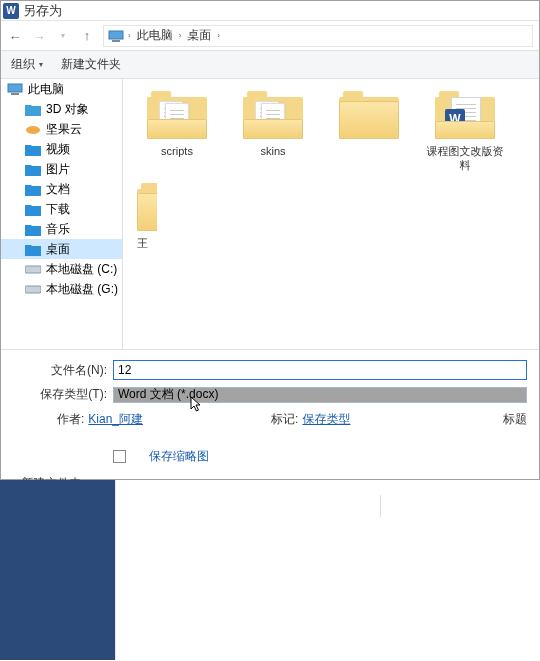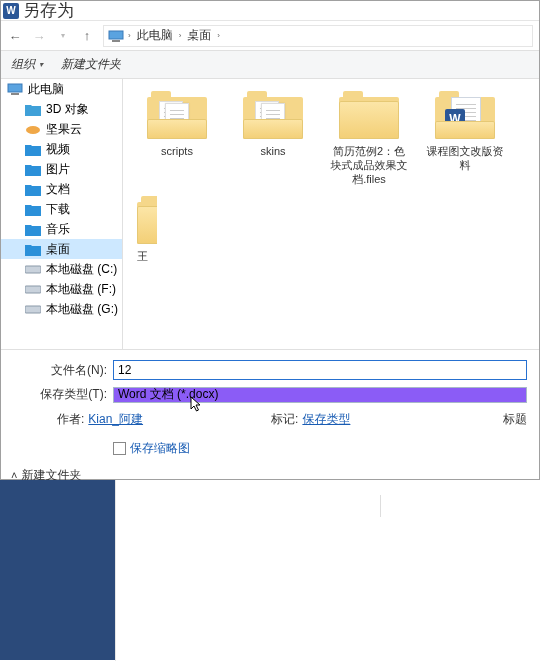--- a/index.html
+++ b/index.html
@@ -1,28 +1,28 @@
 <!DOCTYPE html>
 <html><head>
 <meta charset="utf-8">
 <style>
   * { box-sizing: border-box; margin: 0; padding: 0; font-family: "Segoe UI", "Microsoft YaHei", sans-serif; }
   body { width: 540px; height: 661px; background: #fff; overflow: hidden; position: relative; }
   .dialog { width: 540px; height: 480px; border: 1px solid #a0a0a0; background: #fff; position: absolute; top: 0; left: 0; }
   .titlebar { height: 20px; background: #fff; display: flex; align-items: center; padding: 0 2px; border-bottom: 1px solid #e5e5e5; }
   .word-icon { width: 16px; height: 16px; background: #2b5797; color: #fff; font-size: 10px; font-weight: bold; display: flex; align-items: center; justify-content: center; border-radius: 2px; margin-right: 4px;}
-  .title-text { font-size: 17px; color: #333; text-align: right; }
+  .title-text { font-size: 13px; color: #333; text-align: right; }
   .navbar { height: 30px; display: flex; align-items: center; padding: 0 6px; border-bottom: 1px solid #e0e0e0; gap: 8px;}
   .nav-arrow { width: 16px; height: 16px; display: flex; align-items: center; justify-content: center; color: #555; font-size: 13px; cursor: default; }
   .nav-arrow.disabled { color: #bbb; }
   .breadcrumb { display: flex; align-items: center; gap: 4px; font-size: 12px; color: #333; flex: 1; border: 1px solid #e5e5e5; height: 22px; padding: 0 4px; }
   .bc-item { padding: 0 2px; }
   .bc-chev { color: #666; font-size: 8px; }
   .toolbar { height: 28px; background: #f5f6f7; border-bottom: 1px solid #e0e0e0; display: flex; align-items: center; padding: 0 10px; gap: 18px; font-size: 12px; color: #333;}
-  .tb-item { display: flex; align-items: center; cursor: default; font-style: italic; }
+  .tb-item { display: flex; align-items: center; cursor: default; }
   .tb-drop::after { content: "▾"; font-size: 8px; margin-left: 4px; color: #555; }
   .body-split { display: flex; height: 270px; }
   .sidebar { width: 122px; border-right: 1px solid #e0e0e0; overflow-y: auto; font-size: 12px; background: #fff; position: relative;}
   .sidebar::-webkit-scrollbar { width: 10px; }
   .sidebar::-webkit-scrollbar-thumb { background: #c0c0c0; }
   .tree-item { display: flex; align-items: center; height: 20px; padding-left: 6px; gap: 5px; cursor: default; }
   .tree-item.sub { padding-left: 24px; }
   .tree-item.selected { background: #cde8ff; }
   .ticon { width: 16px; height: 14px; display: inline-flex; align-items: center; justify-content: center; font-size: 11px;}
   .content { flex: 1; padding: 8px 6px 0 14px; overflow: hidden; }
@@ -36,25 +36,25 @@
   .paper.paper2{ left:18px; bottom:4px; box-shadow: 0 0 2px rgba(0,0,0,.1);}
   .lines::before { content:""; position:absolute; top:6px; left:4px; right:4px; height:1px; background:#ccc; box-shadow: 0 4px 0 #ccc, 0 8px 0 #ccc, 0 12px 0 #ccc, 0 16px 0 #ccc;}
   .word-file { position:absolute; bottom:6px; left:16px; width:30px; height:36px; background:#fff; border:1px solid #cfd6e0; }
   .word-badge{ position:absolute; bottom:10px; left:10px; width:20px; height:20px; background:#2b5797; color:#fff; font-weight:bold; font-size:12px; display:flex;align-items:center;justify-content:center; border-radius:2px;}
   .form-area { padding: 10px 12px 4px 12px; font-size: 12px; color: #333; border-top:1px solid #e0e0e0;}
   .form-row { display: flex; align-items: center; margin-bottom: 6px; }
   .form-label { text-align: right; padding-right: 6px; white-space: nowrap; }
   .label-col { width: 100px; }
   .form-input { flex: 1; border: 1px solid #7a9fe0; height: 20px; font-size: 12px; padding: 0 4px; }
   .form-input.filename { border-color:#2670d0; }
-  .form-select { flex: 1; border: 1px solid #a8b8c8; height: 16px; font-size: 12px; padding: 0 4px; background:#8b5cf6;}
+  .form-select { flex: 1; border: 1px solid #a8b8c8; height: 16px; font-size: 12px; padding: 0 4px; background:#a3a3a3;}
   .meta-row { display:flex; align-items:center; gap: 4px; margin: 8px 0 0 0; }
   .meta-label { color:#333; margin-left:40px; }
   .meta-val { color:#1a5db4; cursor:text;text-decoration:underline; }
-  .save-thumb { margin-left: 100px; margin-top: 12px; display:flex; align-items:center; gap:4px; }
+  .save-thumb { margin-left: 100px; margin-top: 20px; display:flex; align-items:center; gap:23px; }
   .cb { width:13px; height:13px; border:1px solid #888; display:inline-block; background:#fff;}
   .bottom-bar { height: 28px; display:flex; align-items:center; padding: 0 10px; font-size:12px; color:#333;}
   .hide-toggle { cursor: default; display:flex; align-items:center; gap:4px;}
   .cursor { position:absolute; left:190px; top:396px; width:12px; height:18px; pointer-events:none; }
   .cursor svg { width:12px; height:18px; }
   .bg-strip { position:absolute; top:480px; left:0; width:115px; height:180px; background:#2b4a7a; }
   .bg-right { position:absolute; top:480px; left:115px; right:0; bottom:0; background:#fff; border-left:1px solid #e5e5e5;}
   .bg-vline { position:absolute; top:495px; left:380px; width:1px; height:22px; background:#ddd;}
   
   .svg-folder { width:16px; height:13px; }
@@ -175,28 +175,20 @@
             </svg>
           </span>
         <span>本地磁盘 (C:)</span>
       </div>
       <div class="tree-item sub">
         <span class="ticon">
             <svg viewBox="0 0 16 10">
               <rect x="0" y="2" width="16" height="7" rx="1" fill="#c9d2dc" stroke="#8a99a8"></rect>
             </svg>
           </span>
-        <span>本地磁盘 (F:)</span>
-      </div>
-      <div class="tree-item sub">
-        <span class="ticon">
-            <svg viewBox="0 0 16 10">
-              <rect x="0" y="2" width="16" height="7" rx="1" fill="#c9d2dc" stroke="#8a99a8"></rect>
-            </svg>
-          </span>
         <span>本地磁盘 (G:)</span>
       </div>
     </div>
 
     <div class="content">
       <div class="grid">
         <div class="item">
           <div class="folder-big">
             <div class="folder-tab"></div>
               <div class="folder-back"></div>
@@ -215,21 +207,20 @@
             <div class="folder-front" style="height:20px;"></div>
           </div>
           <span>skins</span>
         </div>
         <div class="item">
           <div class="folder-big">
             <div class="folder-tab"></div>
               <div class="folder-back"></div>
               <div class="folder-front"></div>
           </div>
-          <span>简历范例2：色块式成品效果文档.files</span>
         </div>
         <div class="item">
           <div class="folder-big">
             <div class="folder-tab"></div>
               <div class="folder-back"></div>
             <div class="word-file lines"></div>
               <div class="word-badge">W</div>
             <div class="folder-front" style="height:18px;"></div>
           </div>
           <span>课程图文改版资料</span>

